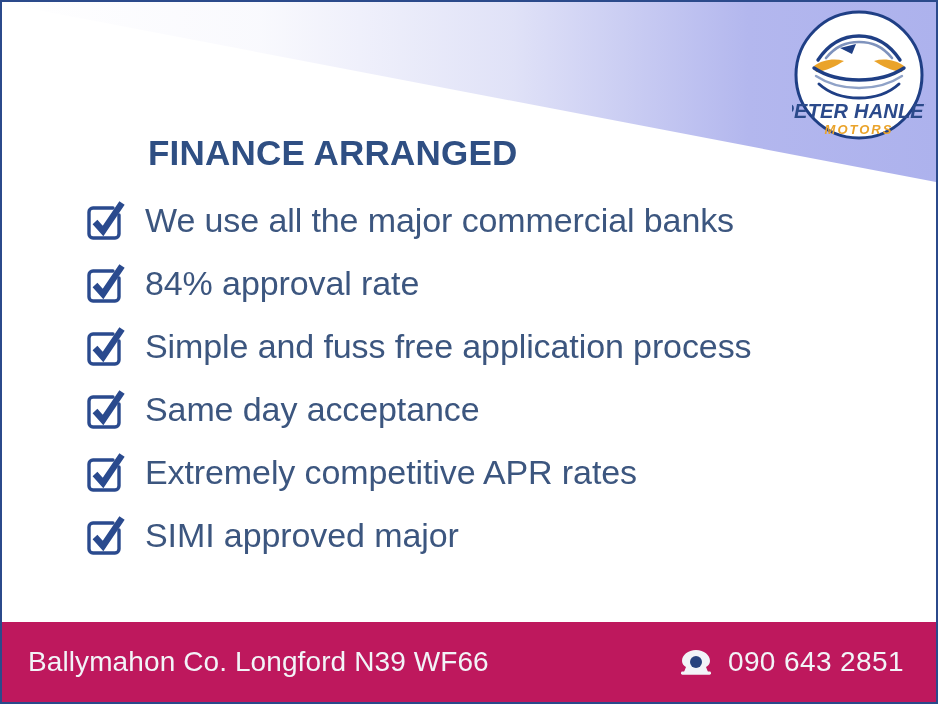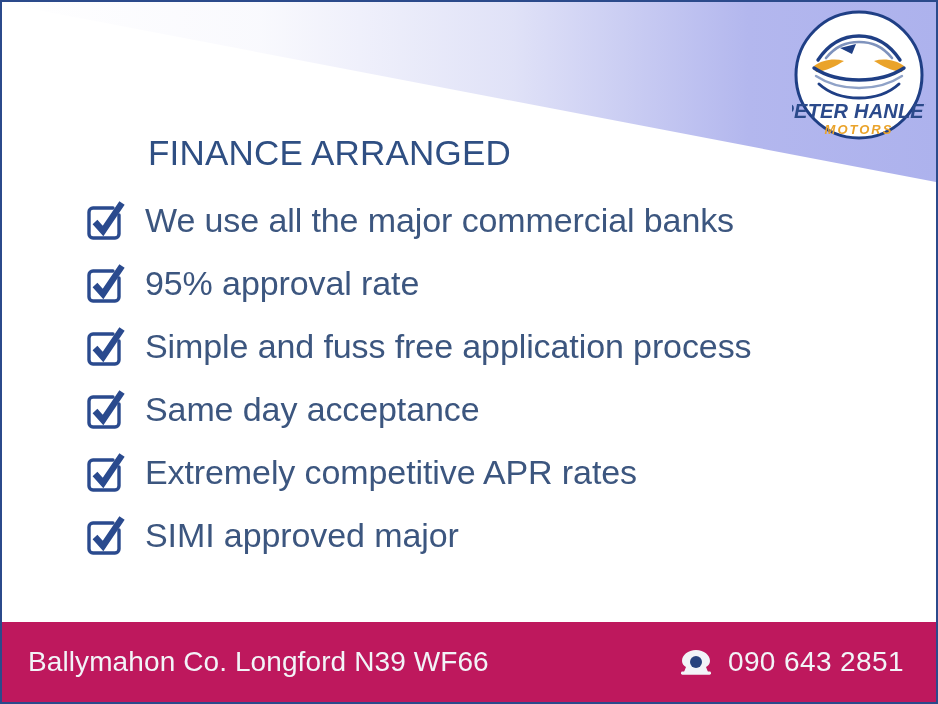--- a/index.html
+++ b/index.html
@@ -59,21 +59,21 @@
   .logo svg { display: block; width: 134px; height: 134px; }
 
   
   .headline {
     position: absolute;
     left: 146px;
     top: 131px;
     font-size: 35px;
     letter-spacing: 0.2px;
     color: #2f4f83;
-    font-weight: 400;
+    font-weight: 700;
     white-space: nowrap;
   }
 
   
   .list {
     position: absolute;
     left: 80px;
     top: 186px;
     width: 800px;
   }
@@ -185,21 +185,21 @@
       <span class="item-label">We use all the major commercial banks</span>
     </div>
 
     <div class="list-item">
       <span class="check-icon">
         <svg viewBox="0 0 48 48" xmlns="http://www.w3.org/2000/svg">
           <path d="M37 19 V38 a4 4 0 0 1 -4 4 H11 a4 4 0 0 1 -4 -4 V16 a4 4 0 0 1 4 -4 H31" fill="none" stroke="#2a4a8e" stroke-width="3.4" stroke-linecap="round"></path>
           <path d="M13 26 L21 35 L40 7" fill="none" stroke="#2a4a8e" stroke-width="6.4" stroke-linecap="butt" stroke-linejoin="miter"></path>
         </svg>
       </span>
-      <span class="item-label">95% approval rate</span>
+      <span class="item-label">84% approval rate</span>
     </div>
 
     <div class="list-item">
       <span class="check-icon">
         <svg viewBox="0 0 48 48" xmlns="http://www.w3.org/2000/svg">
           <path d="M37 19 V38 a4 4 0 0 1 -4 4 H11 a4 4 0 0 1 -4 -4 V16 a4 4 0 0 1 4 -4 H31" fill="none" stroke="#2a4a8e" stroke-width="3.4" stroke-linecap="round"></path>
           <path d="M13 26 L21 35 L40 7" fill="none" stroke="#2a4a8e" stroke-width="6.4" stroke-linecap="butt" stroke-linejoin="miter"></path>
         </svg>
       </span>
       <span class="item-label">Simple and fuss free application process</span>

